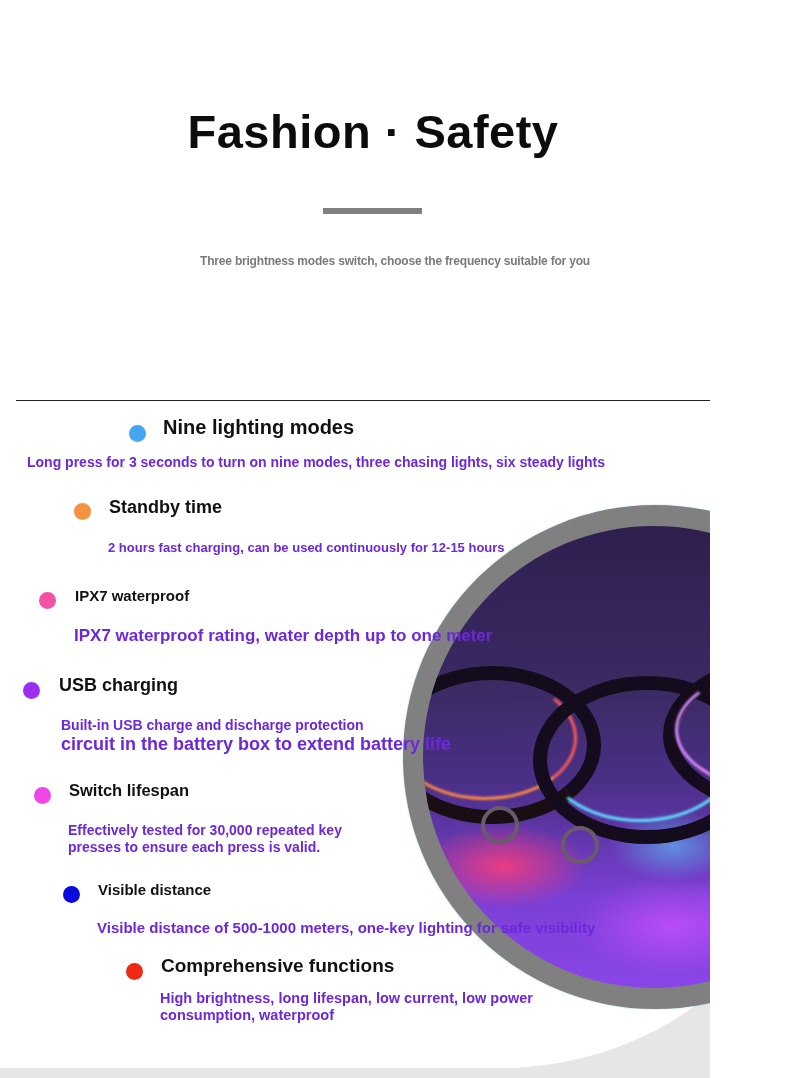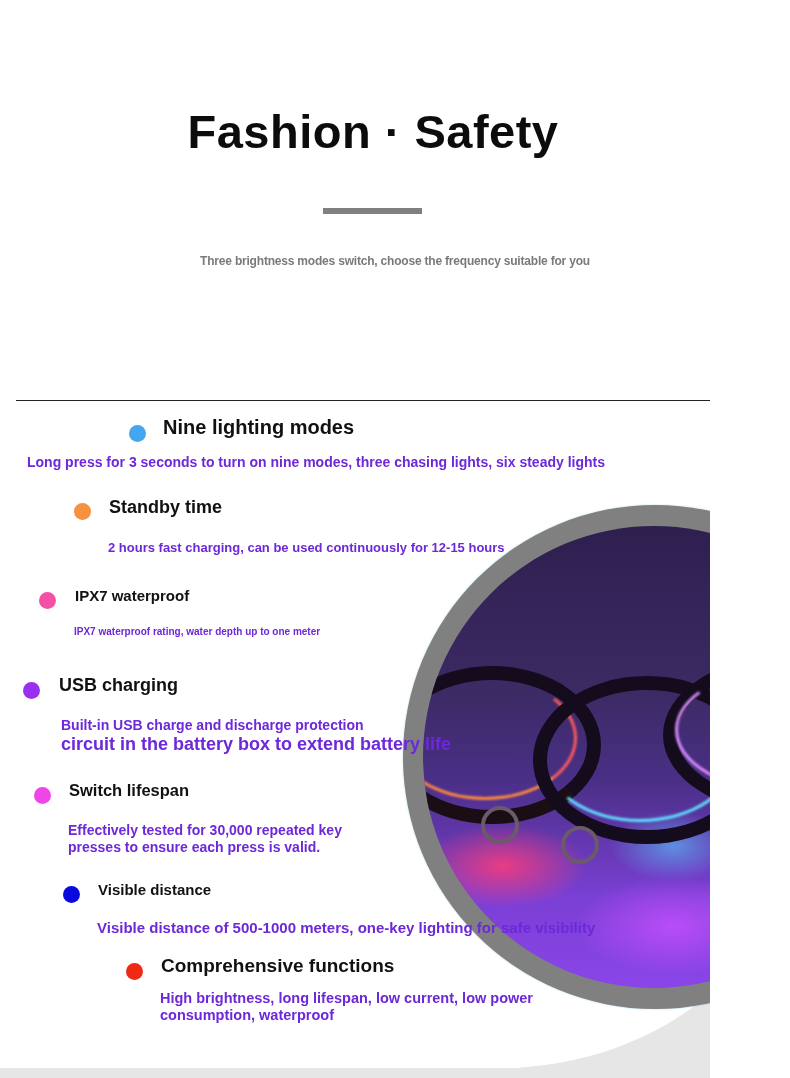--- a/index.html
+++ b/index.html
@@ -116,21 +116,21 @@
 
   <div class="feat">
     <div class="dot" style="left:74px; top:503px; background:#f5913f;"></div>
     <div class="fh" style="left:109px; top:497px; font-size:18px;">Standby time</div>
     <div class="fd" style="left:108px; top:540px; font-size:13px;">2 hours fast charging, can be used continuously for 12-15 hours</div>
   </div>
 
   <div class="feat">
     <div class="dot" style="left:39px; top:592px; background:#f451a6;"></div>
     <div class="fh" style="left:75px; top:587px; font-size:15px;">IPX7 waterproof</div>
-    <div class="fd" style="left:74px; top:626px; font-size:10px;">IPX7 waterproof rating, water depth up to one meter</div>
+    <div class="fd" style="left:74px; top:626px; font-size:17px;">IPX7 waterproof rating, water depth up to one meter</div>
   </div>
 
   <div class="feat">
     <div class="dot" style="left:23px; top:682px; background:#9b2ff0;"></div>
     <div class="fh" style="left:59px; top:675px; font-size:18px;">USB charging</div>
     <div class="fd" style="left:61px; top:717px; font-size:14px;">Built-in USB charge and discharge protection</div>
     <div class="fd" style="left:61px; top:734px; font-size:18px;">circuit in the battery box to extend battery life</div>
   </div>
 
   <div class="feat">

